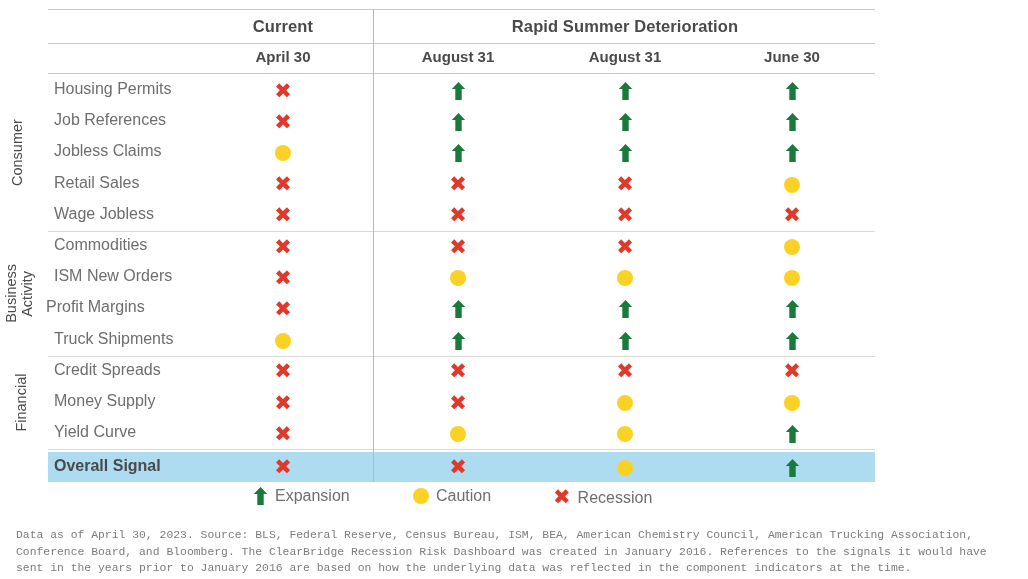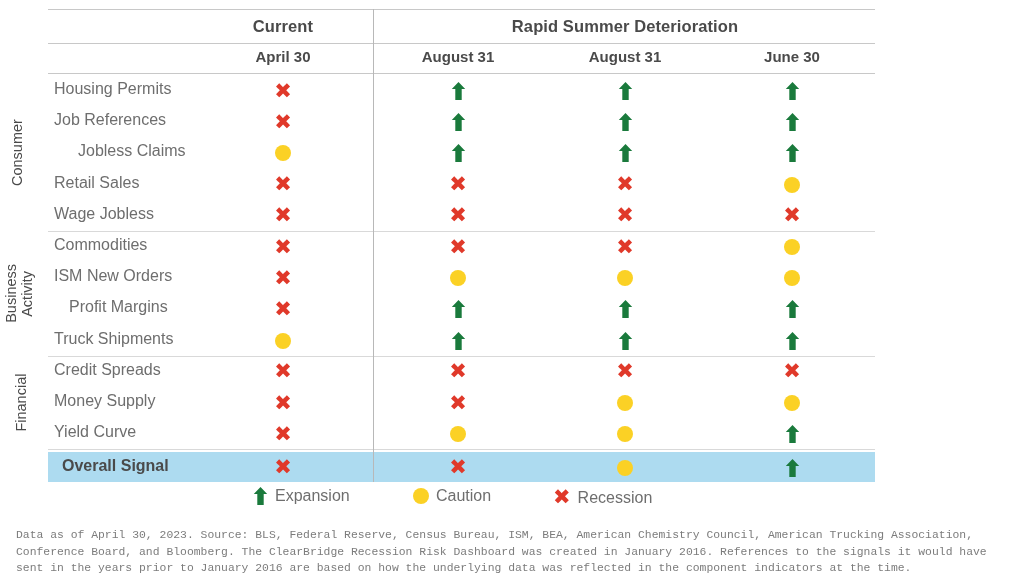--- a/index.html
+++ b/index.html
@@ -231,21 +231,21 @@
           </svg>
         </span>
       </div>
       <div class="cell" style="left: 772px; top: 113.2px; height: 18px; display: flex; align-items: center; justify-content: center;">
         <span class="sym sym-arrow">
           <svg viewBox="0 0 15 18" width="15" height="18" aria-hidden="true">
             <path d="M7.5 0 L14.2 7.0 L10.7 7.0 L10.7 18 L4.3 18 L4.3 7.0 L0.8 7.0 Z" fill="#1a7a3c"></path>
           </svg>
         </span>
       </div>
-      <div class="row-label" style="left: 54px; top: 142.4px; margin-left: 24px;">Jobless Claims</div>
+      <div class="row-label" style="left: 54px; top: 142.4px;">Jobless Claims</div>
       <div class="cell" style="left: 263px; top: 144.4px; height: 18px; display: flex; align-items: center; justify-content: center;">
         <span class="sym sym-dot" style="background: rgb(251, 209, 37);"></span>
       </div>
       <div class="cell" style="left: 438px; top: 144.4px; height: 18px; display: flex; align-items: center; justify-content: center;">
         <span class="sym sym-arrow">
           <svg viewBox="0 0 15 18" width="15" height="18" aria-hidden="true">
             <path d="M7.5 0 L14.2 7.0 L10.7 7.0 L10.7 18 L4.3 18 L4.3 7.0 L0.8 7.0 Z" fill="#1a7a3c"></path>
           </svg>
         </span>
       </div>
@@ -308,21 +308,21 @@
       </div>
       <div class="cell" style="left: 438px; top: 269.2px; height: 18px; display: flex; align-items: center; justify-content: center;">
         <span class="sym sym-dot" style="background: rgb(251, 209, 37);"></span>
       </div>
       <div class="cell" style="left: 605px; top: 269.2px; height: 18px; display: flex; align-items: center; justify-content: center;">
         <span class="sym sym-dot" style="background: rgb(251, 209, 37);"></span>
       </div>
       <div class="cell" style="left: 772px; top: 269.2px; height: 18px; display: flex; align-items: center; justify-content: center;">
         <span class="sym sym-dot" style="background: rgb(251, 209, 37);"></span>
       </div>
-      <div class="row-label" style="left: 69px; top: 298.4px;">Profit Margins</div>
+      <div class="row-label" style="left: 46px; top: 298.4px;">Profit Margins</div>
       <div class="cell" style="left: 263px; top: 300.4px; height: 18px; display: flex; align-items: center; justify-content: center;">
         <span class="sym sym-x">✖</span>
       </div>
       <div class="cell" style="left: 438px; top: 300.4px; height: 18px; display: flex; align-items: center; justify-content: center;">
         <span class="sym sym-arrow">
           <svg viewBox="0 0 15 18" width="15" height="18" aria-hidden="true">
             <path d="M7.5 0 L14.2 7.0 L10.7 7.0 L10.7 18 L4.3 18 L4.3 7.0 L0.8 7.0 Z" fill="#1a7a3c"></path>
           </svg>
         </span>
       </div>
@@ -401,21 +401,21 @@
       <div class="cell" style="left: 605px; top: 425.2px; height: 18px; display: flex; align-items: center; justify-content: center;">
         <span class="sym sym-dot" style="background: rgb(251, 209, 37);"></span>
       </div>
       <div class="cell" style="left: 772px; top: 425.2px; height: 18px; display: flex; align-items: center; justify-content: center;">
         <span class="sym sym-arrow">
           <svg viewBox="0 0 15 18" width="15" height="18" aria-hidden="true">
             <path d="M7.5 0 L14.2 7.0 L10.7 7.0 L10.7 18 L4.3 18 L4.3 7.0 L0.8 7.0 Z" fill="#1a7a3c"></path>
           </svg>
         </span>
       </div>
-      <div class="row-label bold" style="left: 54px; top: 456.9px; margin-left: 8px;">Overall Signal</div>
+      <div class="row-label bold" style="left: 54px; top: 456.9px;">Overall Signal</div>
       <div class="cell" style="left: 263px; top: 458.9px; height: 18px; display: flex; align-items: center; justify-content: center;">
         <span class="sym sym-x">✖</span>
       </div>
       <div class="cell" style="left: 438px; top: 458.9px; height: 18px; display: flex; align-items: center; justify-content: center;">
         <span class="sym sym-x">✖</span>
       </div>
       <div class="cell" style="left: 605px; top: 458.9px; height: 18px; display: flex; align-items: center; justify-content: center;">
         <span class="sym sym-dot" style="background: rgb(251, 209, 37);"></span>
       </div>
       <div class="cell" style="left: 772px; top: 458.9px; height: 18px; display: flex; align-items: center; justify-content: center;">

